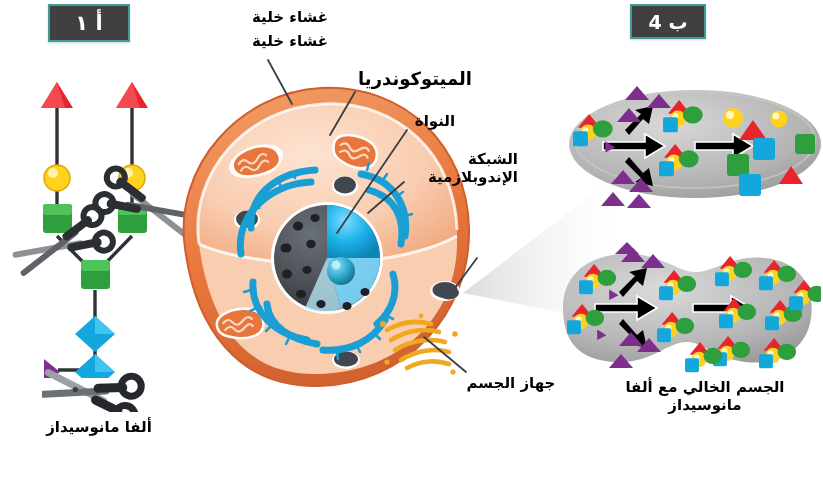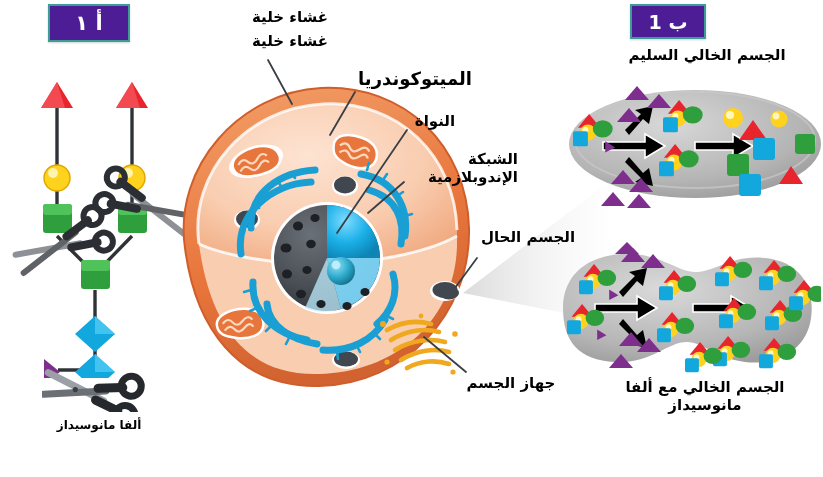--- a/index.html
+++ b/index.html
@@ -6,21 +6,21 @@
   body{
     width:823px;height:477px;position:relative;overflow:hidden;
     font-family:"DejaVu Sans","Liberation Sans",sans-serif;
     color:#111;
   }
   .stage{position:absolute;inset:0;}
 
   
   .tagbox{
     position:absolute;
-    background:#4c1d95;
+    background:#404040;
     border:2px solid #3f9b95;
     color:#fff;
     font-weight:bold;
     display:flex;align-items:center;justify-content:center;
     letter-spacing:3px;
     direction:rtl;
     box-shadow:0 1px 2px rgba(0,0,0,.18);
   }
   #tag-a{left:48px;top:4px;width:78px;height:34px;font-size:21px;}
   #tag-b{left:630px;top:4px;width:72px;height:31px;font-size:19px;}
@@ -115,21 +115,21 @@
     <g transform="translate(4,4) rotate(12)">
       <line x1="4" y1="8" x2="64" y2="24" stroke="#9aa0a6" stroke-width="7" stroke-linecap="round"></line>
       <line x1="4" y1="30" x2="64" y2="14" stroke="#6b7076" stroke-width="7" stroke-linecap="round"></line>
       <line x1="56" y1="25" x2="80" y2="31" stroke="#25282d" stroke-width="9" stroke-linecap="round"></line>
       <line x1="56" y1="13" x2="80" y2="7" stroke="#25282d" stroke-width="9" stroke-linecap="round"></line>
       <circle cx="88" cy="34" r="10" fill="none" stroke="#25282d" stroke-width="7"></circle>
       <circle cx="88" cy="4" r="10" fill="none" stroke="#25282d" stroke-width="7"></circle>
       <circle cx="34" cy="19" r="2.6" fill="#3a3f45"></circle>
     </g>
   </svg>
-  <div class="cap" style="left:14px;top:418px;width:170px;font-size:12px;">ألفا مانوسيداز</div>
+  <div class="cap" style="left:14px;top:418px;width:170px;font-size:15px;">ألفا مانوسيداز</div>
 
   <svg id="cell-svg" width="330" height="340" style="position:absolute;left:155px;top:68px;" viewBox="0 0 330 340">
     <defs>
       <radialGradient id="cytoG" cx="42%" cy="32%" r="78%">
         <stop offset="0%" stop-color="#fde3d2"></stop>
         <stop offset="58%" stop-color="#f9cdb0"></stop>
         <stop offset="100%" stop-color="#f0a87e"></stop>
       </radialGradient>
       <linearGradient id="memG" x1="0" y1="0" x2="1" y2="1">
         <stop offset="0%" stop-color="#f29a62"></stop>
@@ -301,26 +301,24 @@
 
     <ellipse cx="449" cy="293" rx="10" ry="6.5" fill="#41474e"></ellipse>
   </svg>
 
   <div class="cap" style="left:215px;top:8px;width:150px;font-size:15px;">غشاء خلية</div>
   <div class="cap" style="left:215px;top:32px;width:150px;font-size:15px;">غشاء خلية</div>
   <div class="cap" style="left:340px;top:68px;width:150px;font-size:18px;">الميتوكوندريا</div>
   <div class="cap" style="left:380px;top:112px;width:110px;font-size:15px;">النواة</div>
   <div class="cap" style="left:398px;top:150px;width:120px;font-size:15px;text-align:right;">الشبكة
 الإندوبلازمية</div>
-  <div class="cap" style="left:472px;top:228px;width:112px;font-size:15px;">الجسم الحال</div>
   <div class="cap" style="left:452px;top:374px;width:118px;font-size:15px;">جهاز الجسم</div>
 
-  <div class="tagbox" id="tag-b">ب 1</div>
-
-  <div class="cap" style="left:592px;top:46px;width:230px;font-size:15px;">الجسم الخالي السليم</div>
+  <div class="tagbox" id="tag-b">ب 4</div>
+
 
   <svg width="260" height="135" style="position:absolute;left:567px;top:78px;" viewBox="0 0 260 135">
     <defs>
       <radialGradient id="vesG" cx="40%" cy="32%" r="75%">
         <stop offset="0%" stop-color="#d8d8d8"></stop>
         <stop offset="70%" stop-color="#b4b4b4"></stop>
         <stop offset="100%" stop-color="#9a9a9a"></stop>
       </radialGradient>
     </defs>
     <ellipse cx="128" cy="66" rx="126" ry="54" fill="url(#vesG)"></ellipse>

